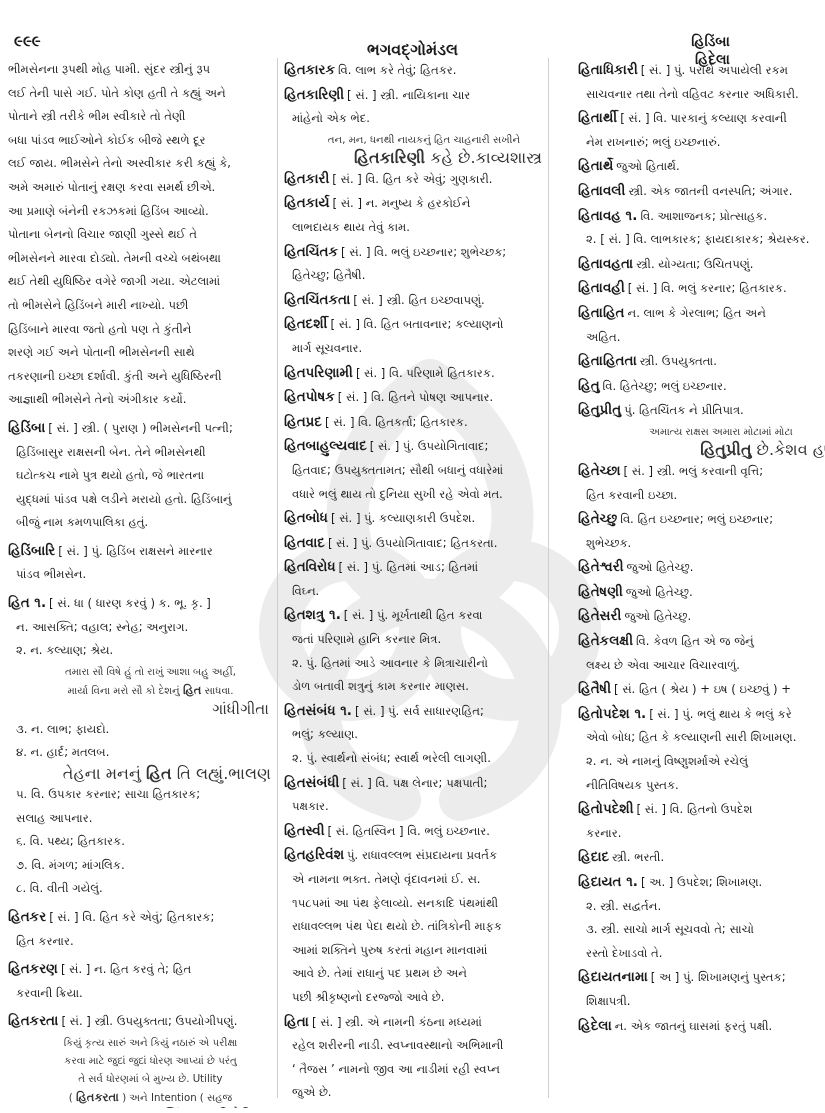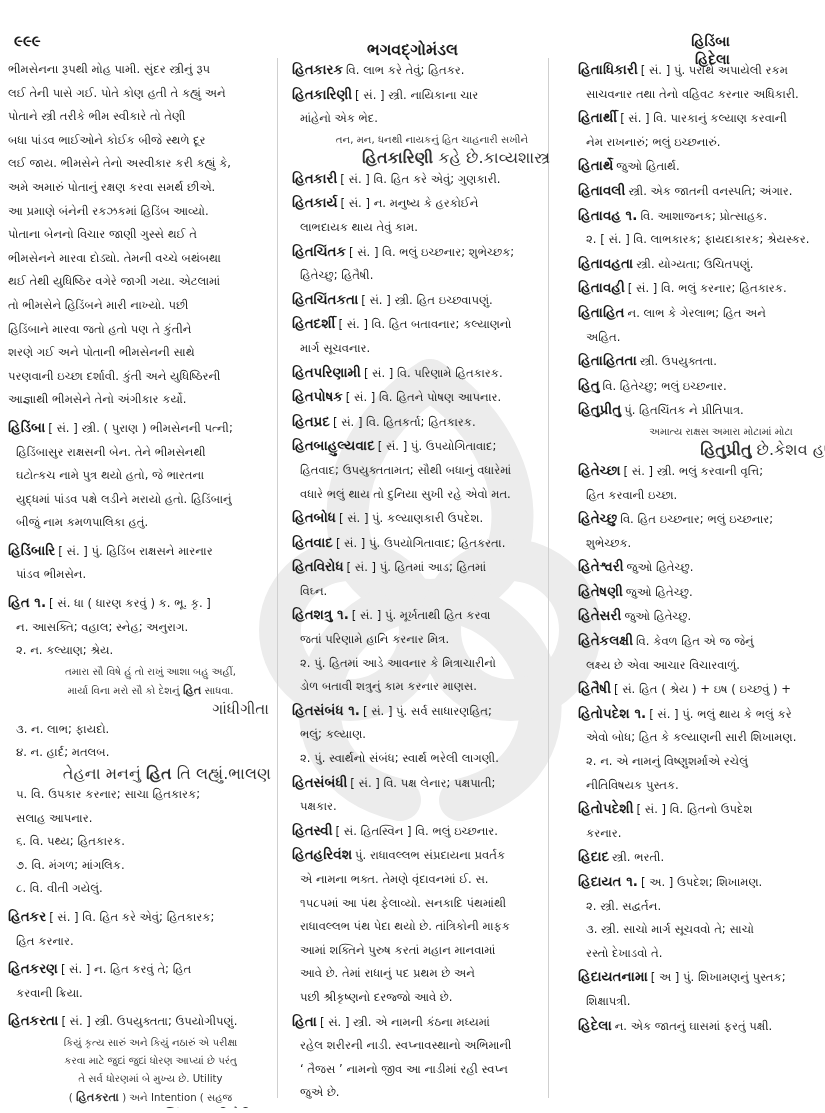--- a/index.html
+++ b/index.html
@@ -6,21 +6,21 @@
   body { width:825px; height:1113px; position:relative; overflow:hidden;
          font-family:"DejaVu Sans", sans-serif; color:#1a1a1a; }
   .header { position:absolute; top:0; left:0; width:740px; height:52px;margin-top:24px; }
   .pg-num { position:absolute; left:14px; top:8px; font-size:15px; font-weight:bold; }
   .running-title { position:absolute; left:0; width:825px; top:16px; text-align:center; font-size:16px; font-weight:bold; }
   .guide { position:absolute; right:10px; top:8px; text-align:right; font-size:14px; font-weight:bold; line-height:18px; }
   .watermark { position:absolute; left:230px; top:300px; width:400px; height:560px; pointer-events:none; }
   .cols { position:absolute; top:58px; left:0; width:825px; height:1050px; }
   .col { position:absolute; top:0; bottom:0; overflow:hidden; }
   .c1 { left:8px; width:263px; }
-  .c2 { left:292px; width:258px; }
+  .c2 { left:284px; width:258px; }
   .c3 { left:554px; width:264px;margin-left:24px; }
   .rule { position:absolute; top:58px; width:1px; height:1040px; background:#cfcfcf; }
   .r1 { left:277px; } .r2 { left:548px; }
   .entry { font-size:11.6px; line-height:23.6px; margin:0; }
   .entry .hw { font-weight:bold; font-size:13.5px; margin-right:3px; }
   .entry .body { }
   .line { font-size:11.6px; line-height:23.6px; padding-left:8px; white-space:normal; }
   .line.first { padding-left:0; }
   .quote { font-size:10.2px; line-height:18px; padding-left:22px; color:#333;text-align:center; }
   .quote .b { font-weight:bold; font-size:11.5px; }
@@ -61,21 +61,21 @@
       <div class="line first">બધા પાંડવ ભાઈઓને કોઈક બીજે સ્થળે દૂર</div>
       <div class="line first">લઈ જાય. ભીમસેને તેનો અસ્વીકાર કરી કહ્યું કે,</div>
       <div class="line first">અમે અમારું પોતાનું રક્ષણ કરવા સમર્થ છીએ.</div>
       <div class="line first">આ પ્રમાણે બંનેની રકઝકમાં હિડિંબ આવ્યો.</div>
       <div class="line first">પોતાના બેનનો વિચાર જાણી ગુસ્સે થઈ તે</div>
       <div class="line first">ભીમસેનને મારવા દોડ્યો. તેમની વચ્ચે બથંબથા</div>
       <div class="line first">થઈ તેથી યુધિષ્ઠિર વગેરે જાગી ગયા. એટલામાં</div>
       <div class="line first">તો ભીમસેને હિડિંબને મારી નાખ્યો. પછી</div>
       <div class="line first">હિડિંબાને મારવા જતો હતો પણ તે કુંતીને</div>
       <div class="line first">શરણે ગઈ અને પોતાની ભીમસેનની સાથે</div>
-      <div class="line first">પરણવાની ઇચ્છા દર્શાવી. કુંતી અને યુધિષ્ઠિરની</div>
+      <div class="line first">તકરણાની ઇચ્છા દર્શાવી. કુંતી અને યુધિષ્ઠિરની</div>
       <div class="line first">આજ્ઞાથી ભીમસેને તેનો અંગીકાર કર્યો.</div>
       <div class="gap"></div>
       <div class="line first entry"><span class="hw">હિડિંબા</span><span class="body">[ સં. ] સ્ત્રી. ( પુરાણ ) ભીમસેનની પત્ની;</span></div>
       <div class="line">હિડિંબાસુર રાક્ષસની બેન. તેને ભીમસેનથી</div>
       <div class="line">ઘટોત્કચ નામે પુત્ર થયો હતો, જે ભારતના</div>
       <div class="line">યુદ્ધમાં પાંડવ પક્ષે લડીને મરાયો હતો. હિડિંબાનું</div>
       <div class="line">બીજું નામ કમળપાલિકા હતું.</div>
       <div class="gap"></div>
       <div class="line first entry"><span class="hw">હિડિંબારિ</span><span class="body">[ સં. ] પું. હિડિંબ રાક્ષસને મારનાર</span></div>
       <div class="line">પાંડવ ભીમસેન.</div>

